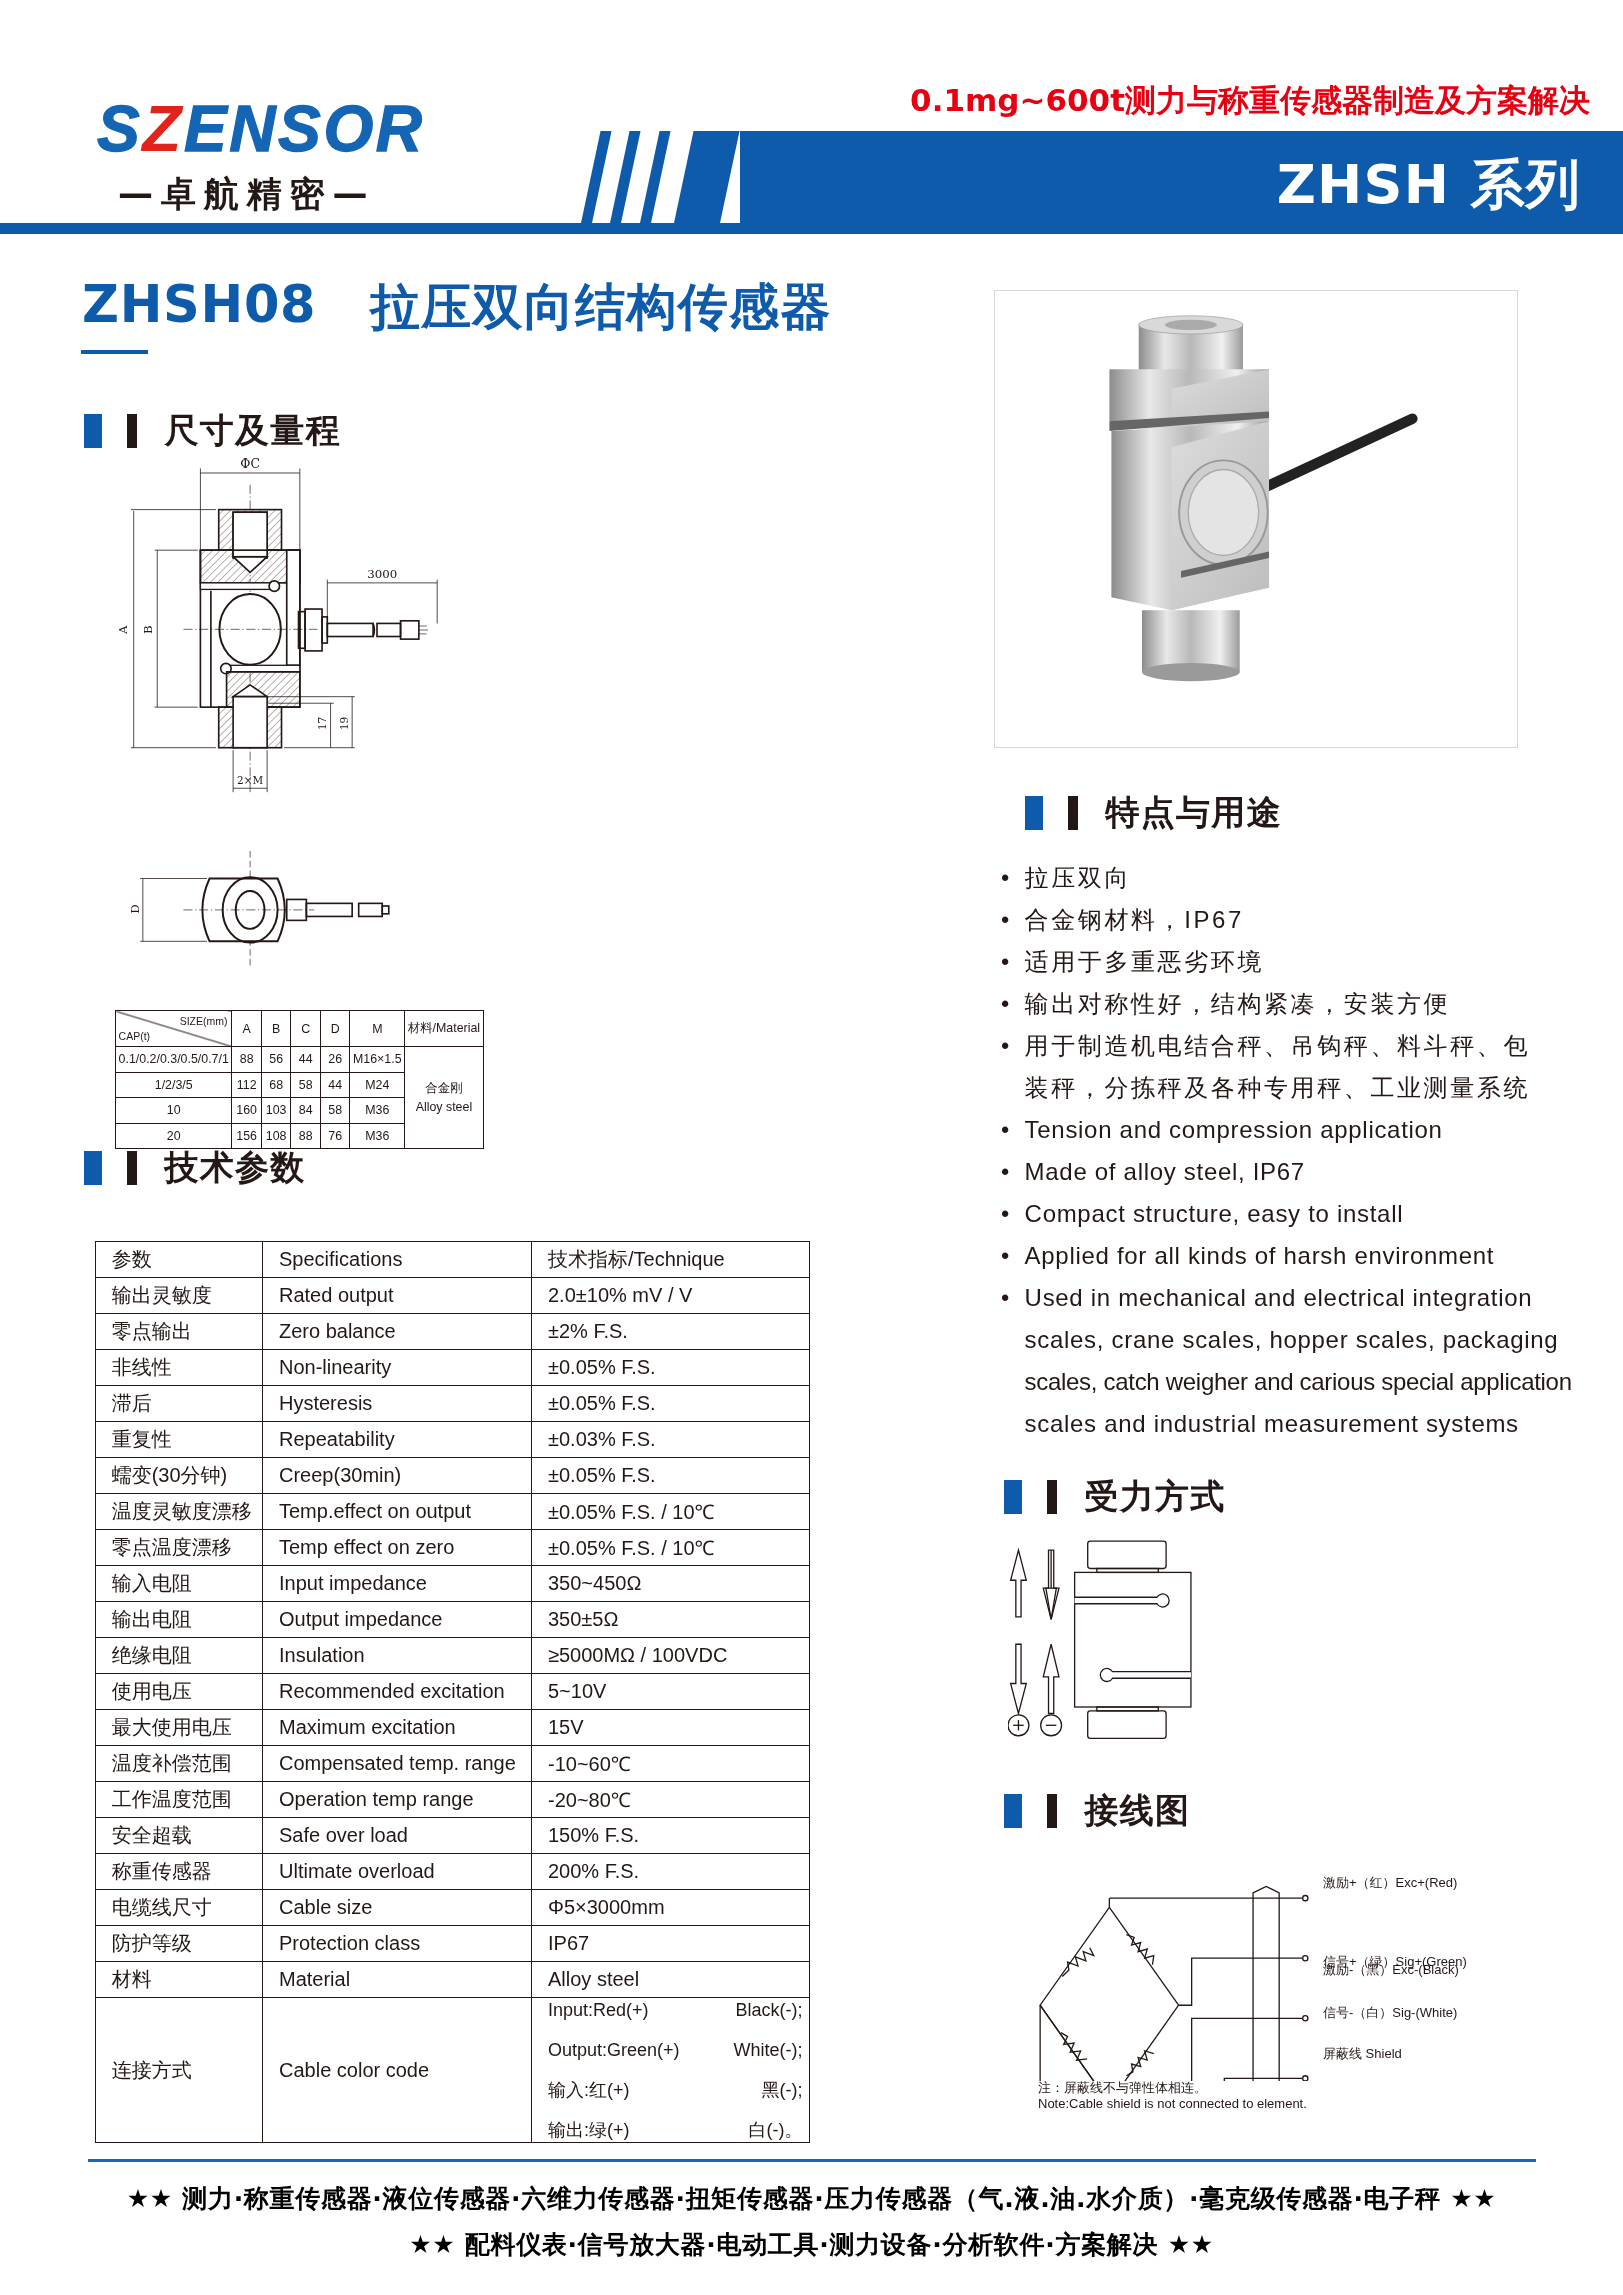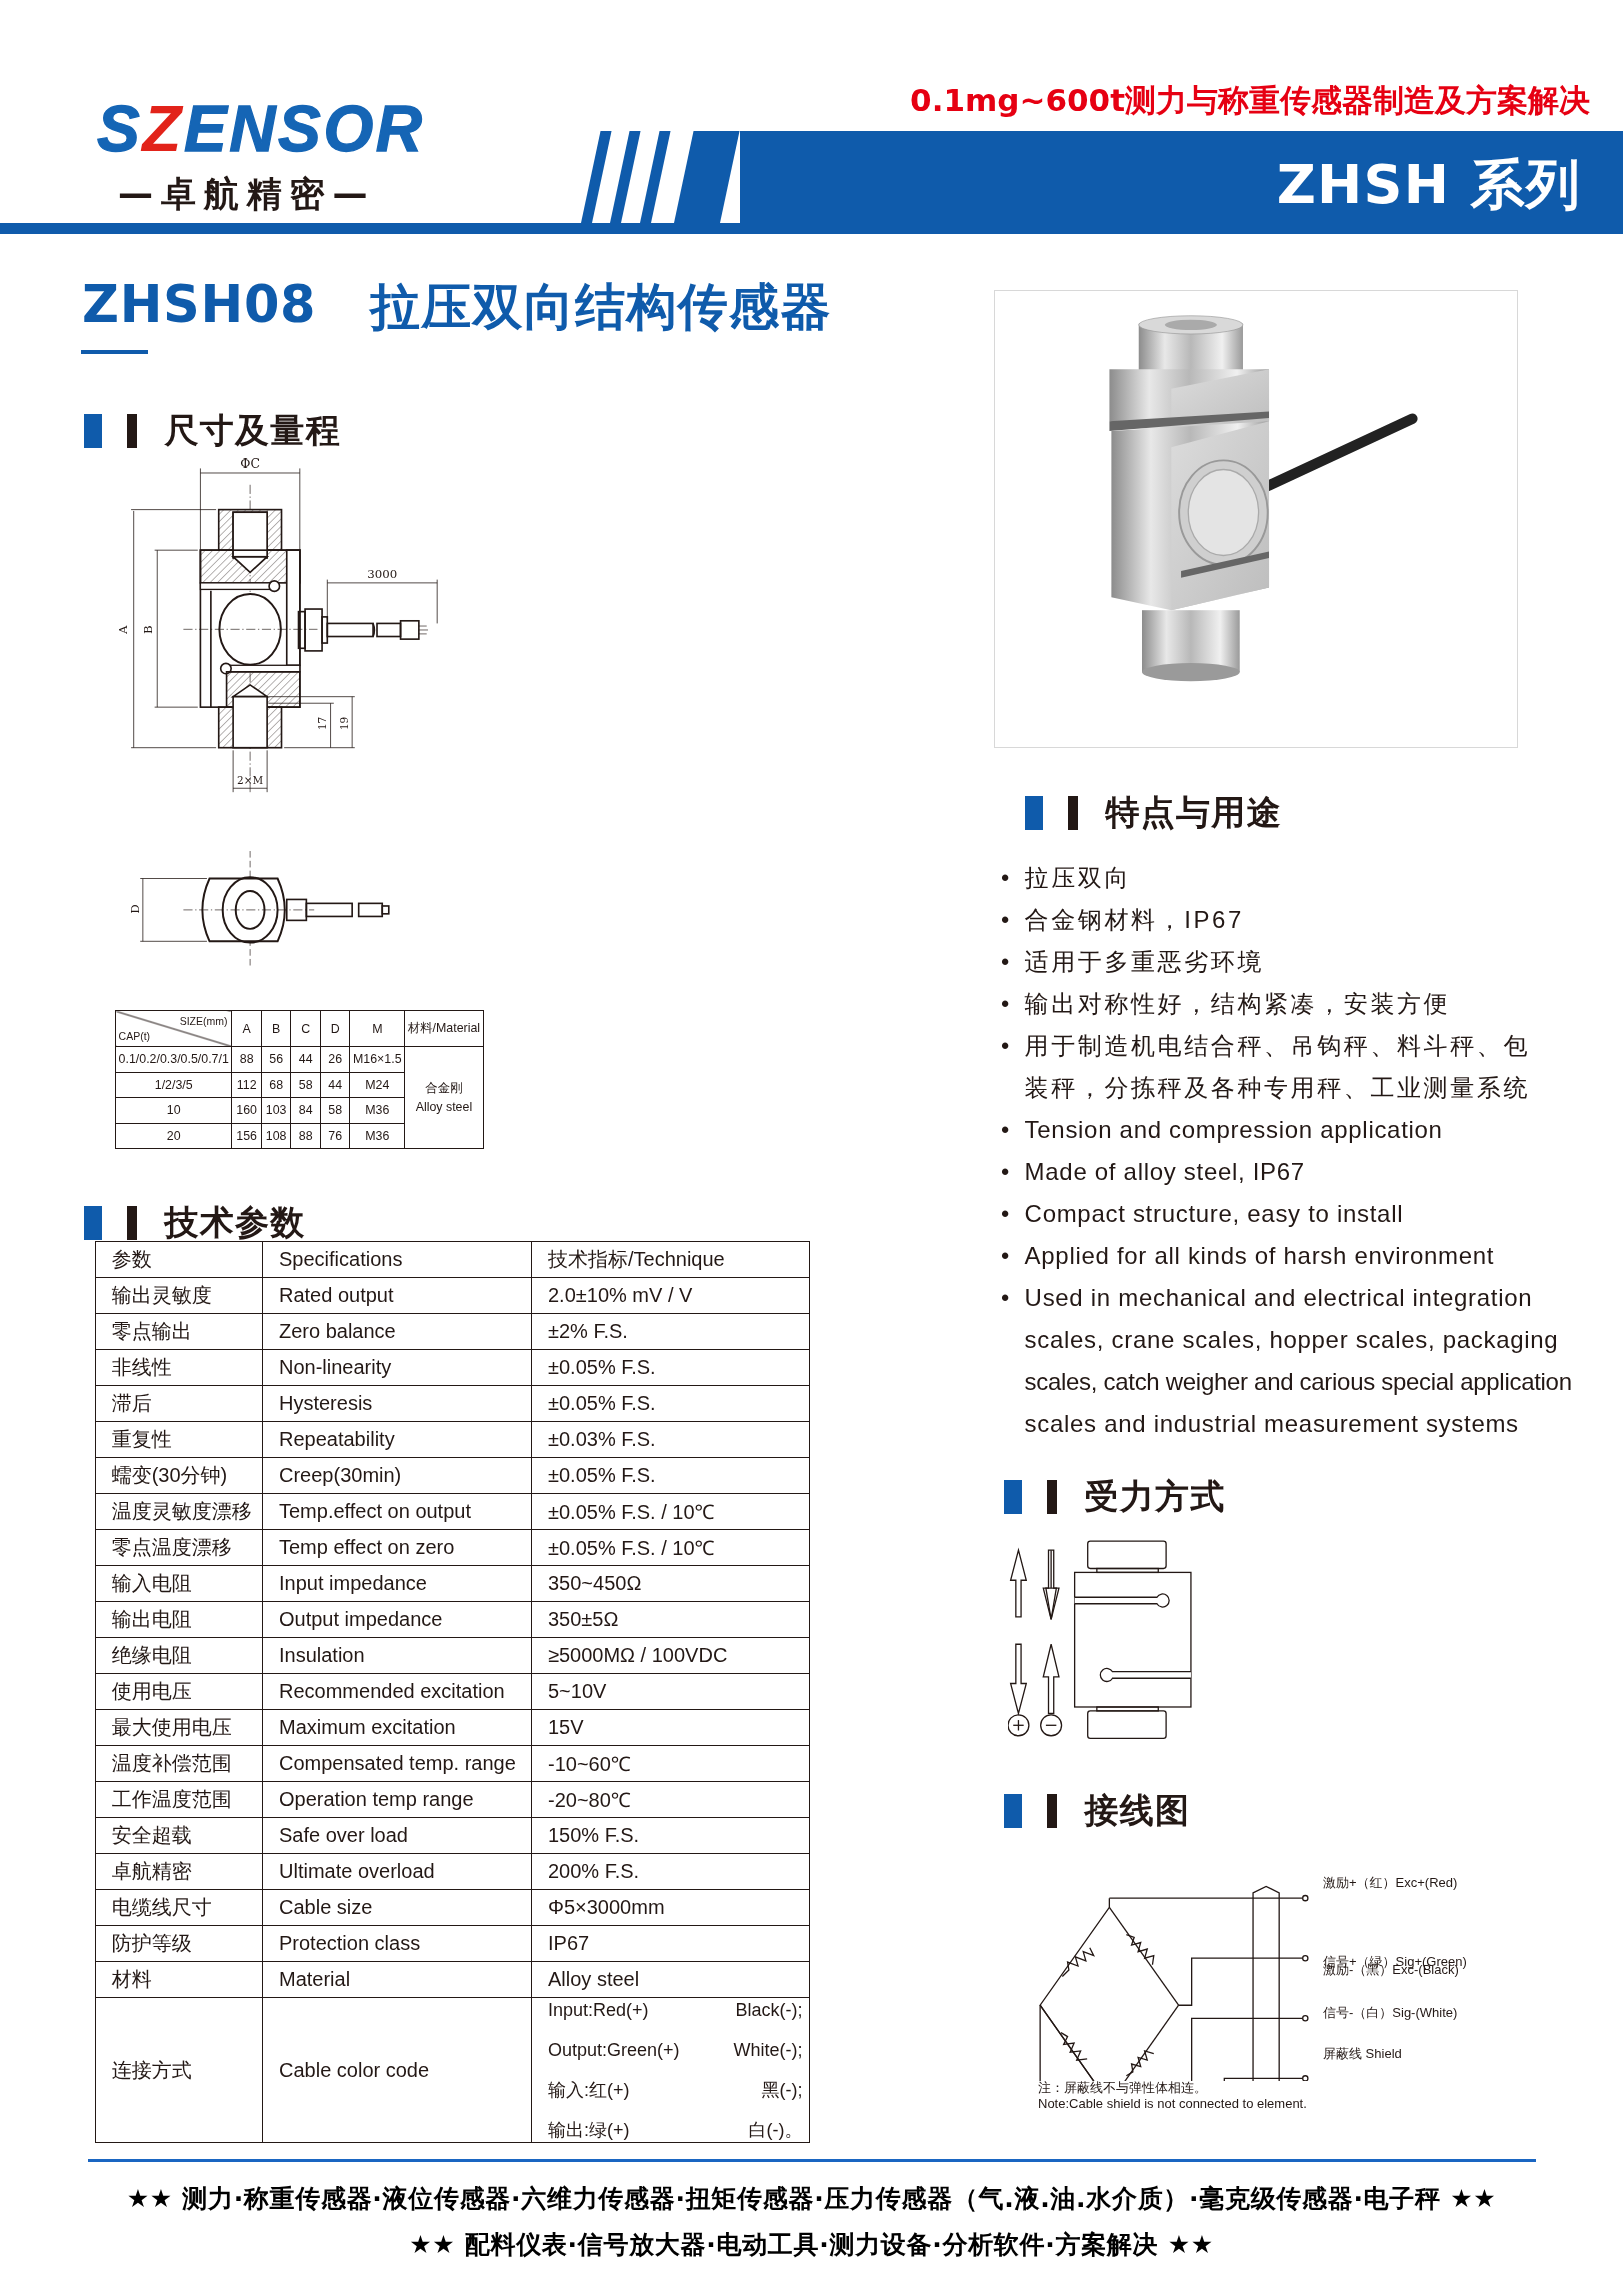--- a/index.html
+++ b/index.html
@@ -247,21 +247,21 @@
     <td>20</td>
     <td>156</td>
     <td>108</td>
     <td>88</td>
     <td>76</td>
     <td>M36</td>
   </tr>
 </tbody>
   </table>
 
-<div class="abs sec" style="left:84px; top:1203px;justify-content:space-between;">
+<div class="abs sec" style="left:84px; top:1148px;justify-content:space-between;">
   <span class="bar-blue"></span>
   <span class="bar-dark"></span>
   <span class="label">技术参数</span>
 </div>
 
 <table class="abs spec-table" id="spec-table">
   <tbody>
       <tr>
     <td class="c1">参数</td>
     <td class="c2">Specifications</td>
@@ -341,21 +341,21 @@
         <td>工作温度范围</td>
         <td>Operation temp range</td>
         <td>-20~80℃</td>
       </tr>
   <tr>
         <td>安全超载</td>
         <td>Safe over load</td>
         <td>150% F.S.</td>
       </tr>
   <tr>
-        <td>卓航精密</td>
+        <td>称重传感器</td>
         <td>Ultimate overload</td>
         <td>200% F.S.</td>
       </tr>
   <tr>
         <td>电缆线尺寸</td>
         <td>Cable size</td>
         <td>Φ5×3000mm</td>
       </tr>
   <tr>
         <td>防护等级</td>

